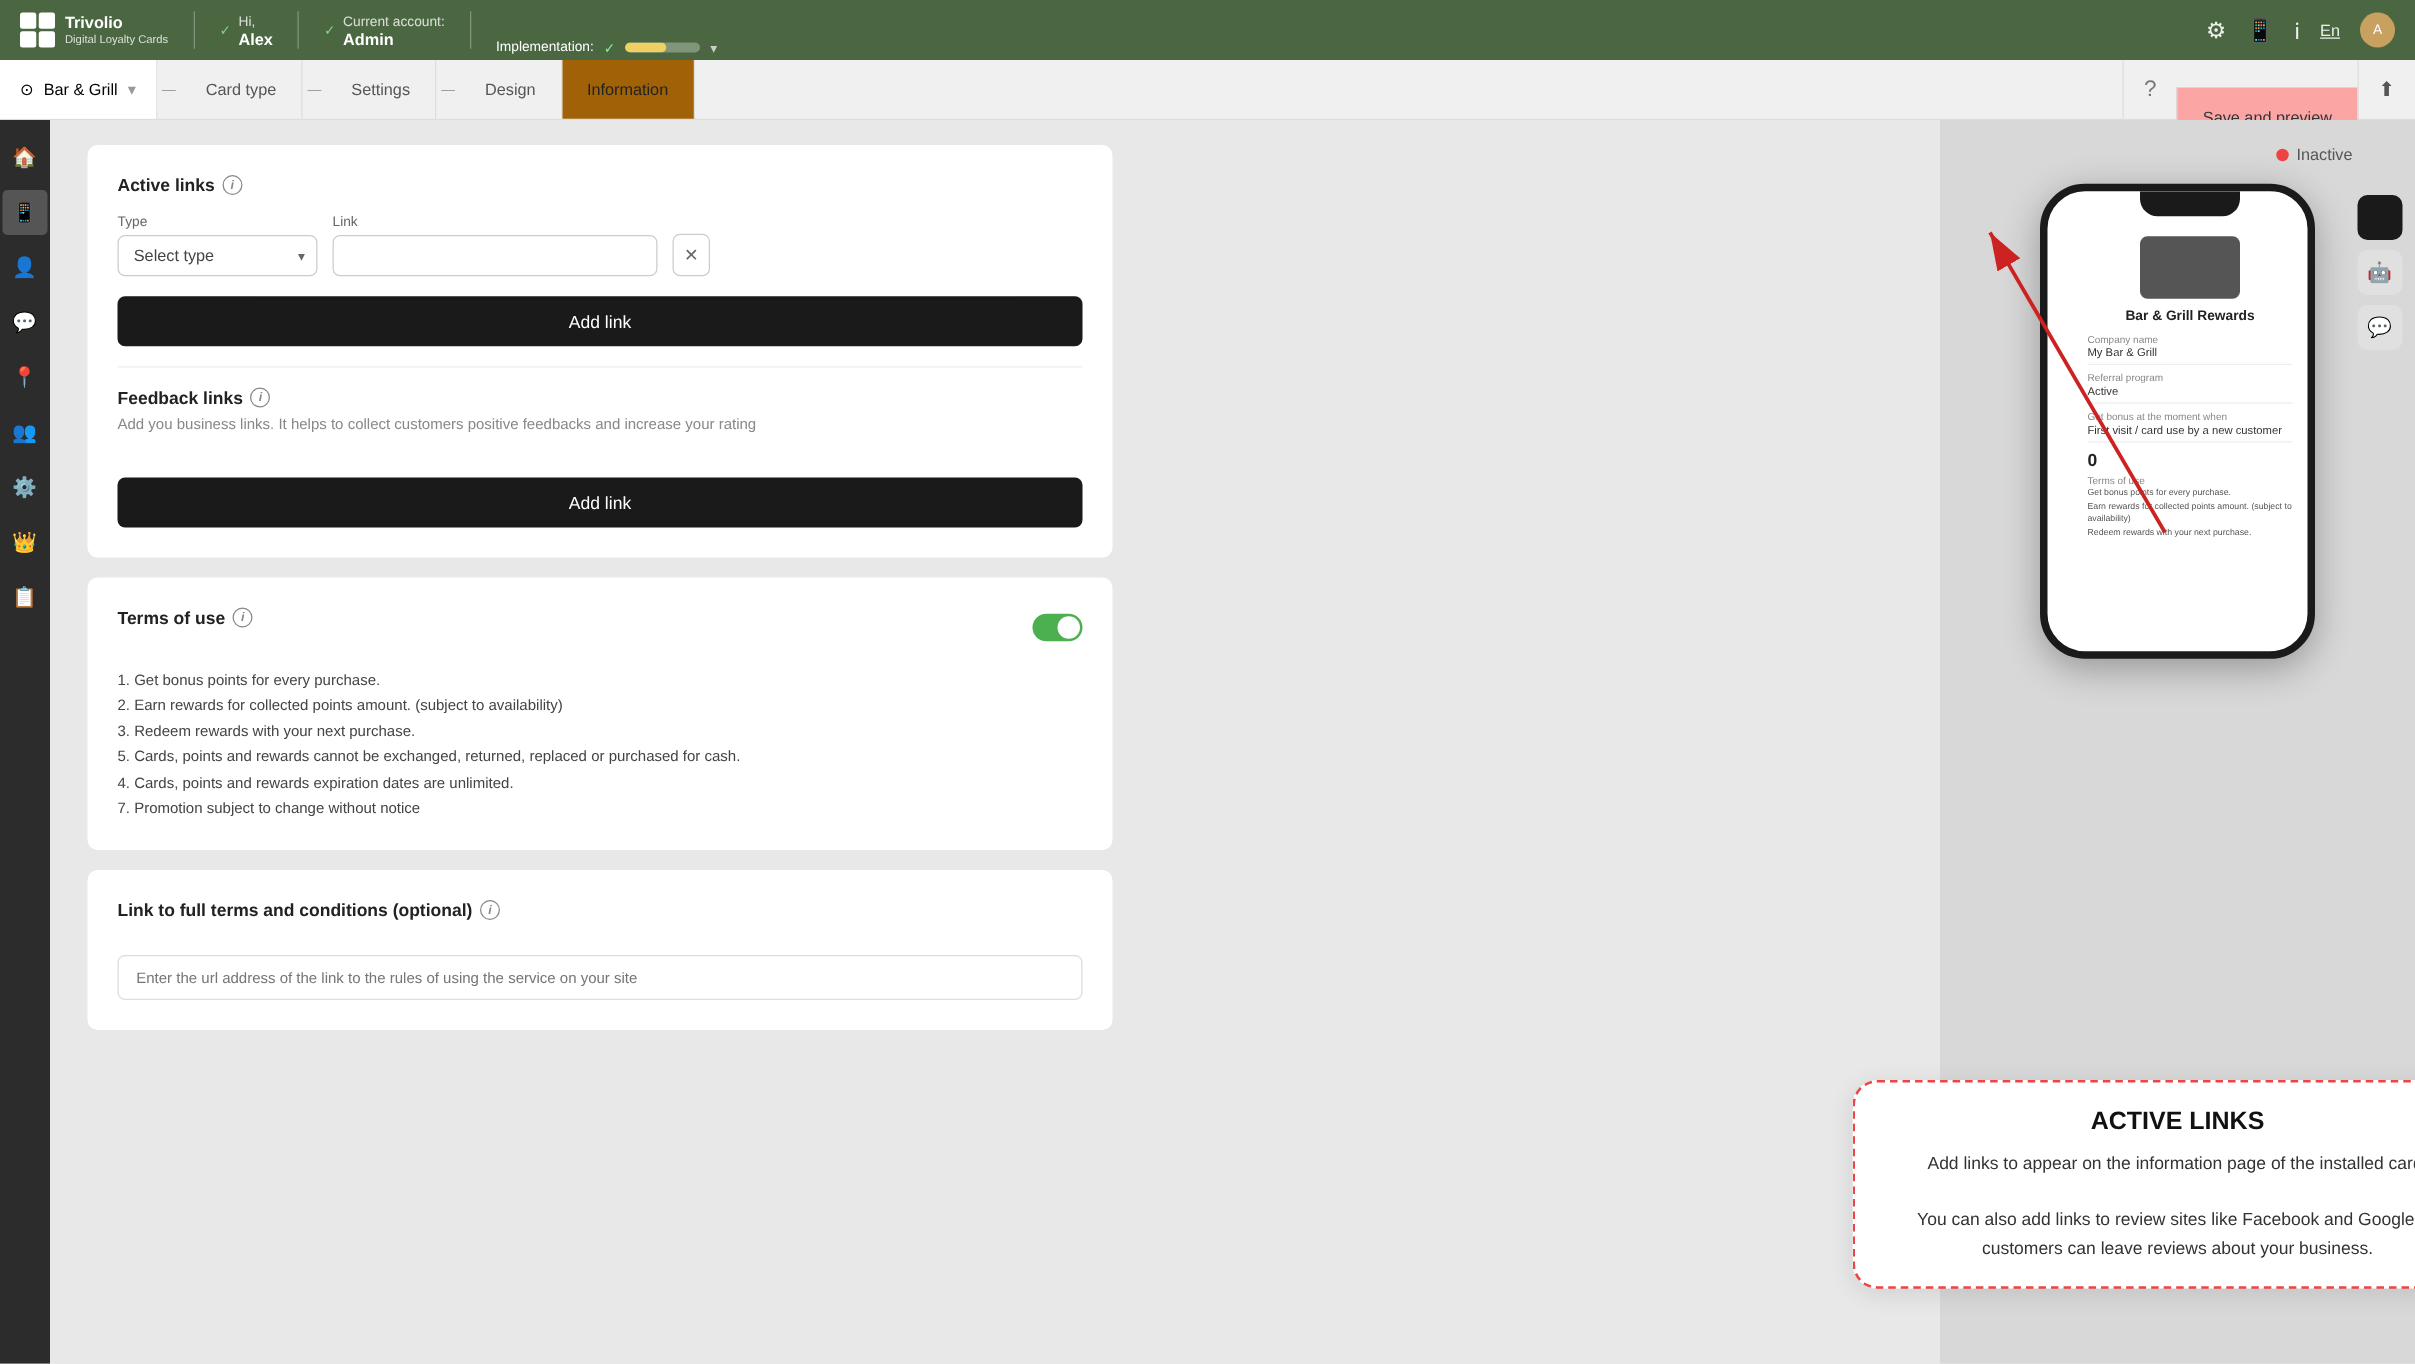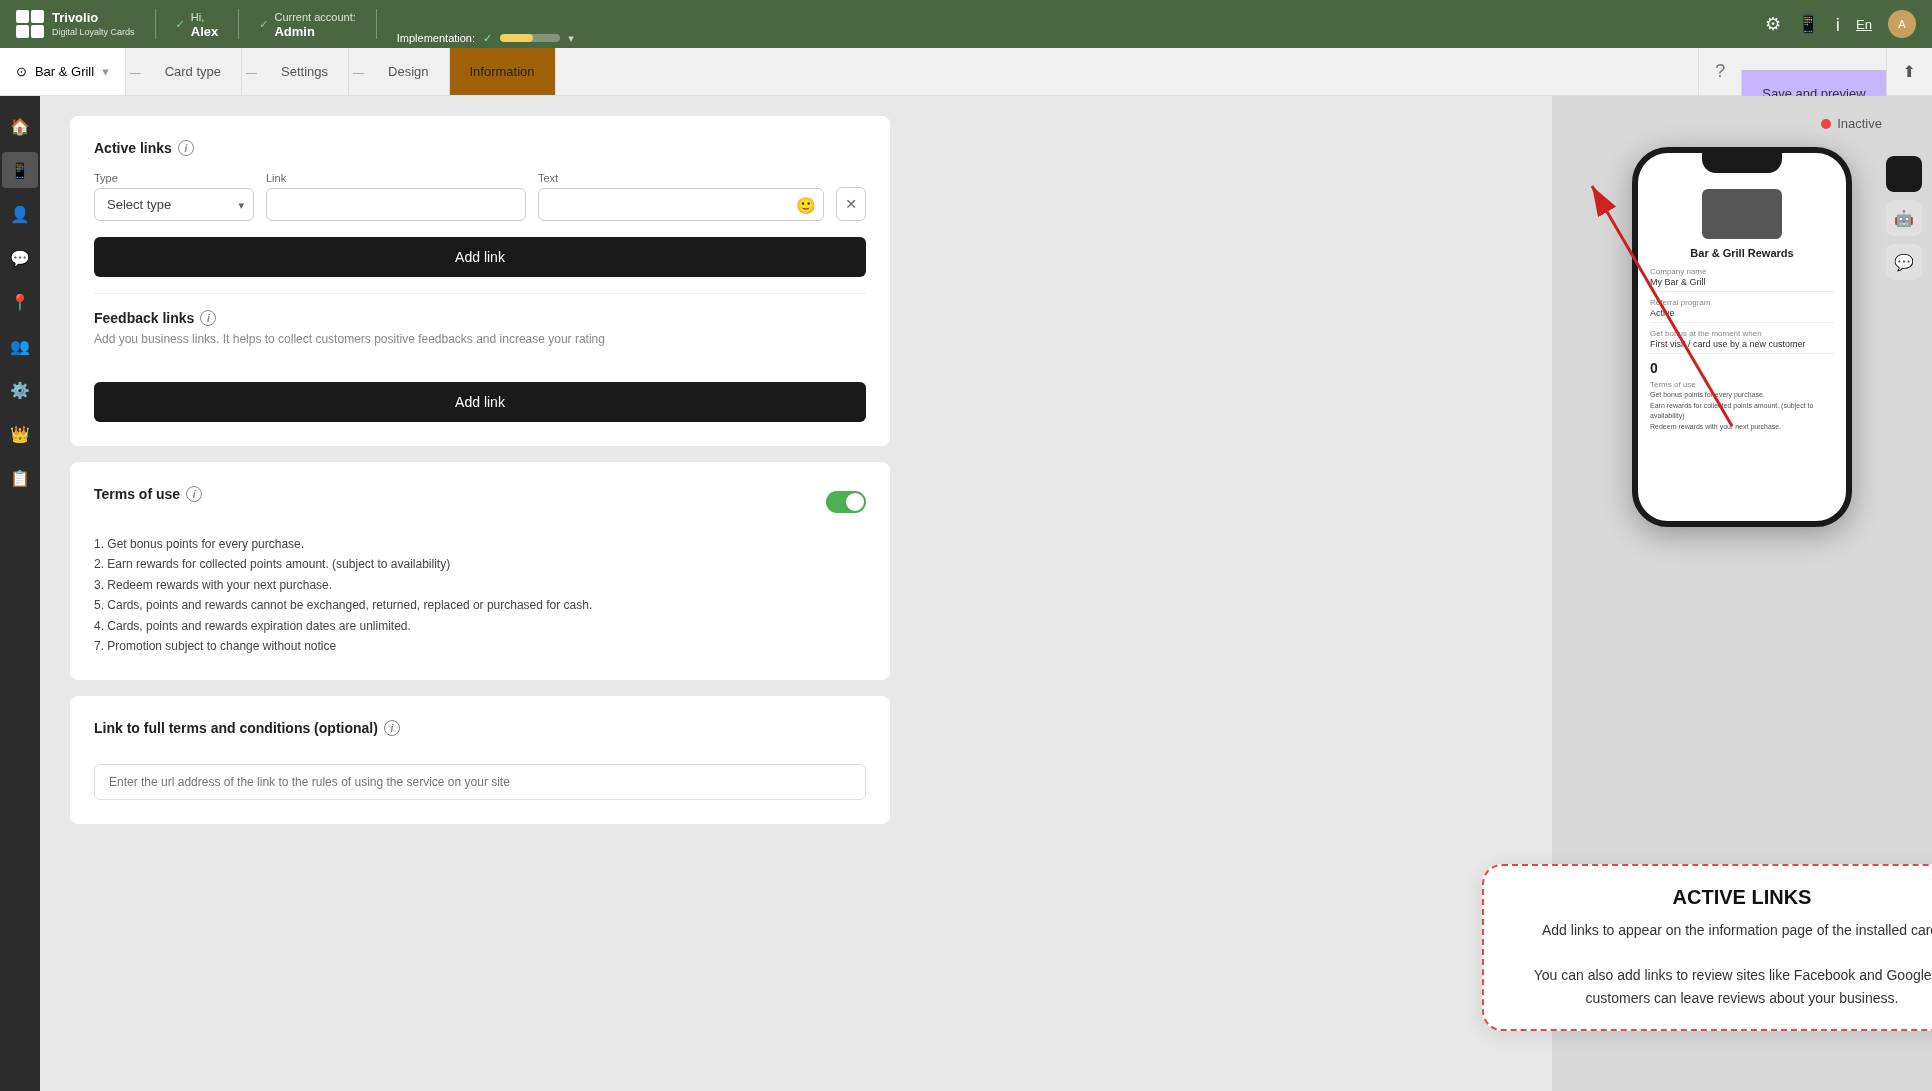--- a/index.html
+++ b/index.html
@@ -124,21 +124,21 @@
       padding: 0 16px;
       height: 100%;
       display: flex;
       align-items: center;
       border-left: 1px solid #ddd;
       cursor: pointer;
       font-size: 18px;
       color: #777;
     }
     .save-preview-btn {
-      background: #c4b5fd;
+      background: #fca5a5;
       border: none;
       padding: 0 20px;
       height: 100%;
       font-size: 13px;
       cursor: pointer;
       border-left: 1px solid #ddd;
       color: #333;
       margin-top: 44px;
     }
     .upload-btn {
@@ -422,20 +422,21 @@
     
     .phone-mockup {
       width: 220px;
       min-height: 380px;
       background: white;
       border-radius: 36px;
       border: 6px solid #1a1a1a;
       overflow: hidden;
       position: relative;
       box-shadow: 0 8px 30px rgba(0,0,0,0.3);
+      padding-left: 20px;
     }
     .phone-notch {
       width: 80px;
       height: 20px;
       background: #1a1a1a;
       border-radius: 0 0 14px 14px;
       margin: 0 auto;
     }
     .phone-content {
       padding: 8px 12px;
@@ -650,27 +651,20 @@
             </div>
             <span class="select-arrow">▾</span>
           </div>
         </div>
 
         <div class="form-group">
           <label class="form-label">Link</label>
           <input class="link-input" type="text" style="">
         </div>
 
-        <div class="form-group" style="flex:1;">
-          <label class="form-label">Text</label>
-          <div class="text-input-wrapper">
-            <input class="text-input" type="text" style="">
-            <button class="emoji-btn">🙂</button>
-          </div>
-        </div>
 
         <button class="remove-btn">✕</button>
       </div>
 
       <button class="add-link-btn">Add link</button>
 
       <div class="section-divider"></div>
 
       
       <div class="section-title">

